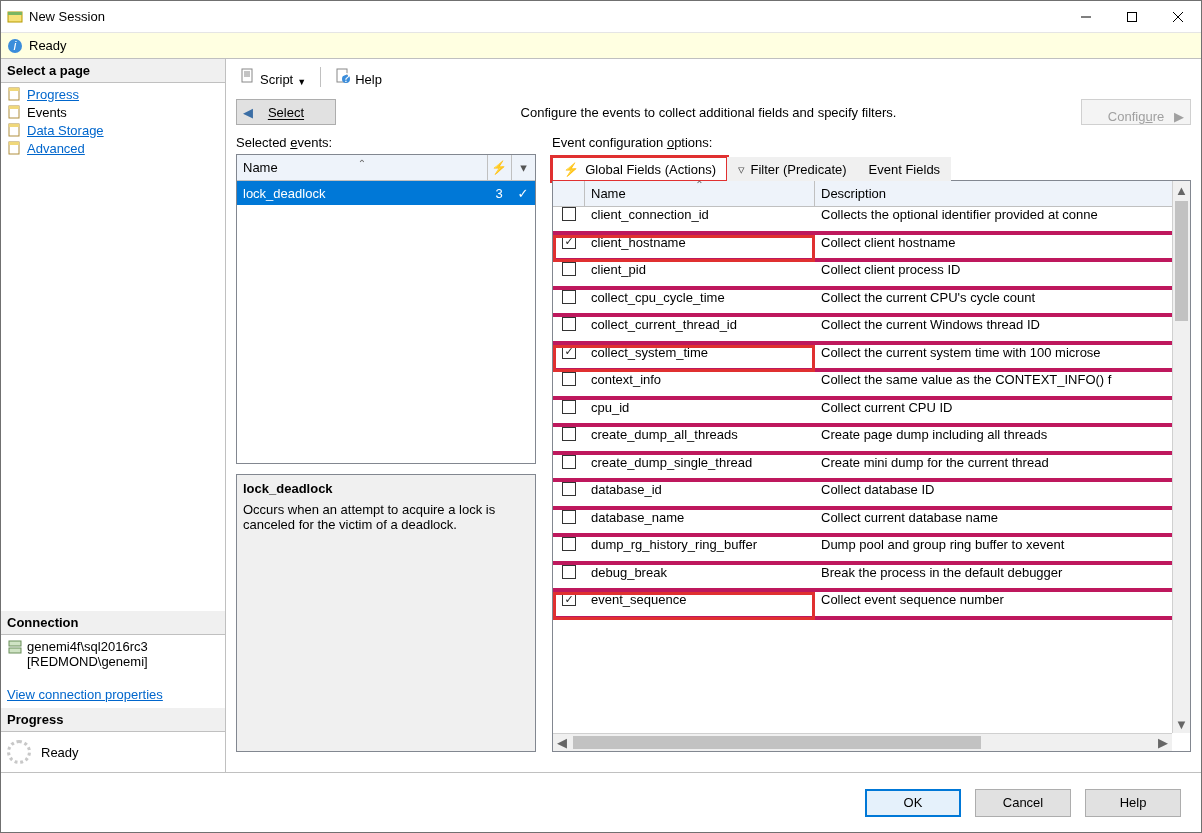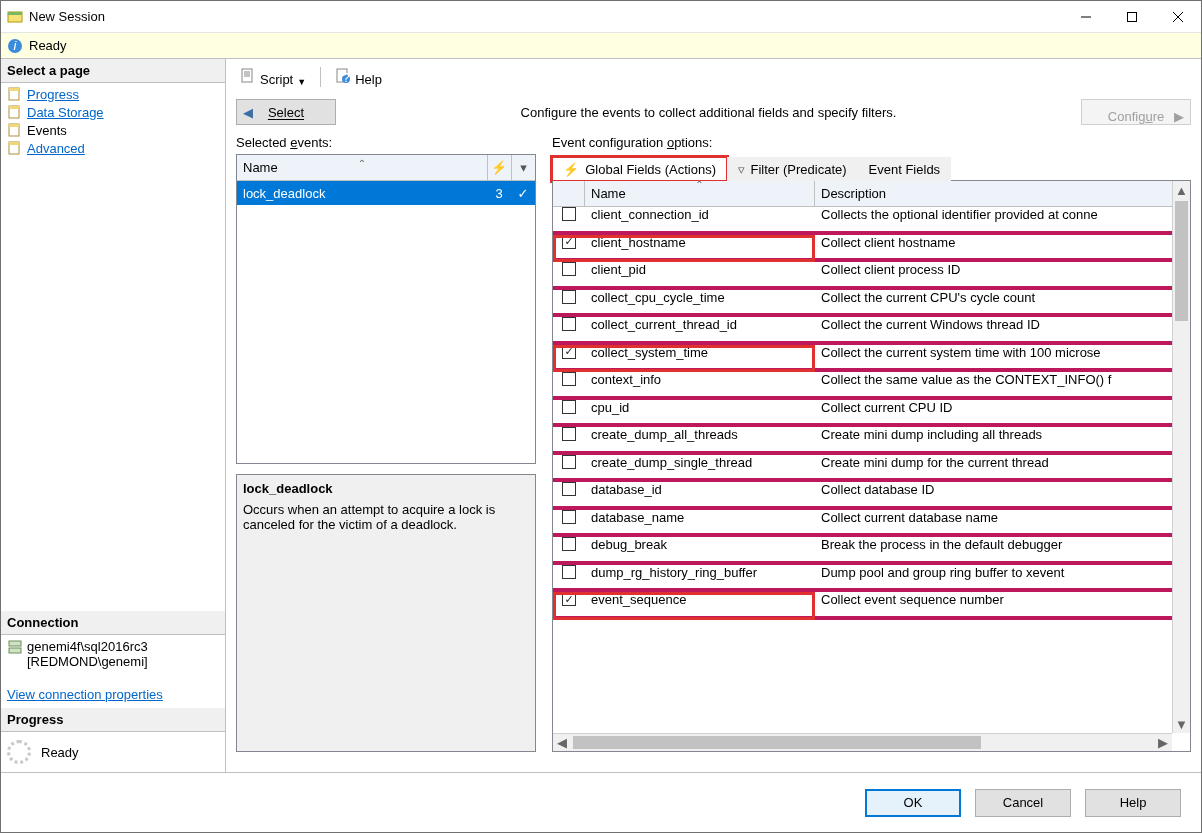--- a/index.html
+++ b/index.html
@@ -135,28 +135,28 @@
                 <rect x="2" y="2" width="10" height="12" fill="#fff" stroke="#b08f3e"></rect>
                 <rect x="2" y="2" width="10" height="3" fill="#f0d87a"></rect>
               </svg></span>
             <span class="pglink">Progress</span>
           </div>
           <div class="item">
             <span class="pg-icon"><svg viewBox="0 0 16 16">
                 <rect x="2" y="2" width="10" height="12" fill="#fff" stroke="#b08f3e"></rect>
                 <rect x="2" y="2" width="10" height="3" fill="#f0d87a"></rect>
               </svg></span>
-            <span class="pglink">Data Storage</span>
+            <span class="pgtext">Events</span>
           </div>
           <div class="item">
             <span class="pg-icon"><svg viewBox="0 0 16 16">
                 <rect x="2" y="2" width="10" height="12" fill="#fff" stroke="#b08f3e"></rect>
                 <rect x="2" y="2" width="10" height="3" fill="#f0d87a"></rect>
               </svg></span>
-            <span class="pgtext">Events</span>
+            <span class="pglink">Data Storage</span>
           </div>
           <div class="item">
             <span class="pg-icon"><svg viewBox="0 0 16 16">
                 <rect x="2" y="2" width="10" height="12" fill="#fff" stroke="#b08f3e"></rect>
                 <rect x="2" y="2" width="10" height="3" fill="#f0d87a"></rect>
               </svg></span>
             <span class="pglink">Advanced</span>
           </div>
         </div>
       <div class="spacer"></div>
@@ -324,21 +324,21 @@
                     <div class="chkbox"></div>
                   </div>
                   <div class="c-name">cpu_id</div>
                   <div class="c-desc">Collect current CPU ID</div>
                 </div>
                 <div class="fg-row">
                   <div class="c-chk">
                     <div class="chkbox"></div>
                   </div>
                   <div class="c-name">create_dump_all_threads</div>
-                  <div class="c-desc">Create mini dump including all threads</div>
+                  <div class="c-desc">Create page dump including all threads</div>
                 </div>
                 <div class="fg-row">
                   <div class="c-chk">
                     <div class="chkbox"></div>
                   </div>
                   <div class="c-name">create_dump_single_thread</div>
                   <div class="c-desc">Create mini dump for the current thread</div>
                 </div>
                 <div class="fg-row">
                   <div class="c-chk">
@@ -351,29 +351,29 @@
                   <div class="c-chk">
                     <div class="chkbox"></div>
                   </div>
                   <div class="c-name">database_name</div>
                   <div class="c-desc">Collect current database name</div>
                 </div>
                 <div class="fg-row">
                   <div class="c-chk">
                     <div class="chkbox"></div>
                   </div>
+                  <div class="c-name">dump_rg_history_ring_buffer</div>
+                  <div class="c-desc">Dump pool and group ring buffer to xevent</div>
+                </div>
+                <div class="fg-row">
+                  <div class="c-chk">
+                    <div class="chkbox"></div>
+                  </div>
                   <div class="c-name">debug_break</div>
                   <div class="c-desc">Break the process in the default debugger</div>
-                </div>
-                <div class="fg-row">
-                  <div class="c-chk">
-                    <div class="chkbox"></div>
-                  </div>
-                  <div class="c-name">dump_rg_history_ring_buffer</div>
-                  <div class="c-desc">Dump pool and group ring buffer to xevent</div>
                 </div>
                 <div class="fg-row">
                   <div class="c-chk">
                     <div class="chkbox checked"></div>
                   </div>
                   <div class="c-name">event_sequence</div>
                   <div class="c-desc">Collect event sequence number</div>
                 </div>
                 <div class="row-redbox" style="top: 27.5px; left: 0px; width: 262px; height: 27.5px;"></div>
                 <div class="row-redbox" style="top: 137.5px; left: 0px; width: 262px; height: 27.5px;"></div>

